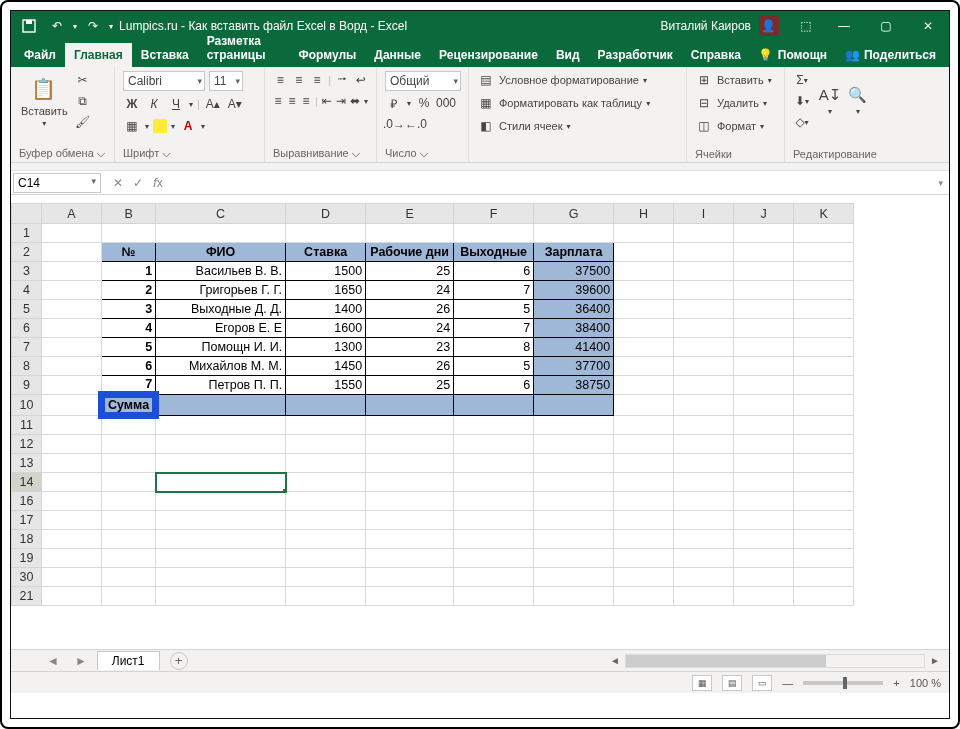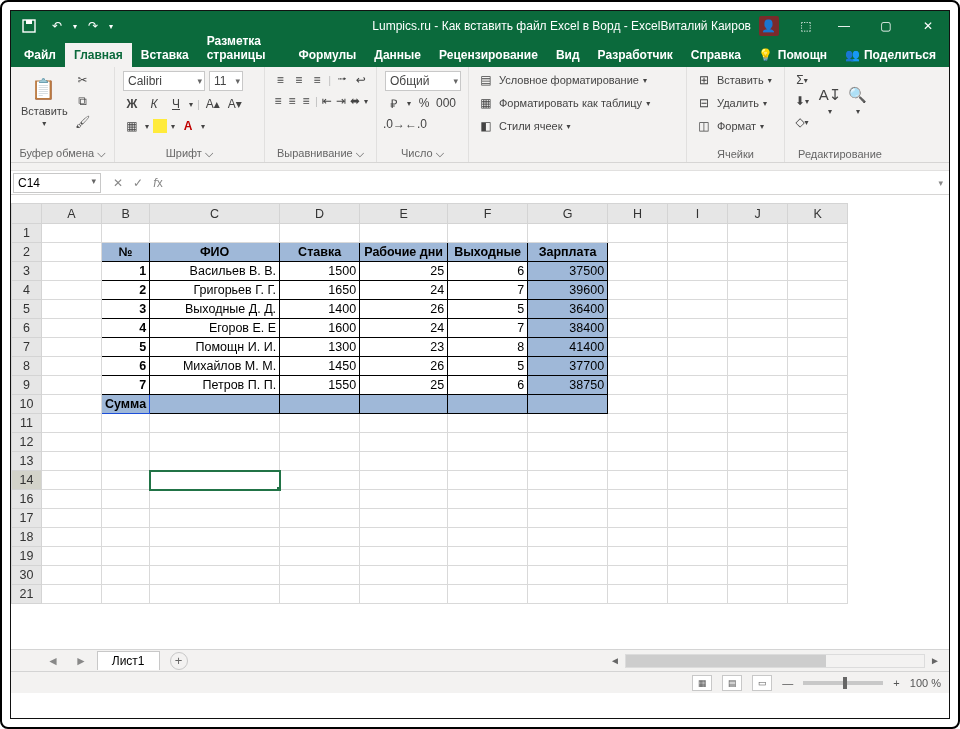--- a/index.html
+++ b/index.html
@@ -3,37 +3,37 @@
 <meta charset="utf-8">
 <style>
   * { box-sizing: border-box; margin: 0; padding: 0; font-family: "Segoe UI", Arial, sans-serif; }
   body { background: #fff; width: 960px; height: 729px; overflow: hidden; border: 2px solid #000; border-radius: 8px; position: relative; }
   .outer { position: absolute; inset: 8px; border: 1px solid #111; }
 
   
   .titlebar { background: #0b6a3c; height: 30px; display: flex; align-items: center; color: #fff; font-size: 12px; }
   .qat { display: flex; gap: 4px; padding: 0 6px; align-items: center; }
   .qat .iconbtn { width: 24px; height: 22px; display: flex; align-items: center; justify-content: center; color: #fff; }
-  .title-text { flex: 1; text-align: right; }
+  .title-text { flex: 1; text-align: left; }
   .tblock { margin-left: auto; display: flex; align-items: center; gap: 8px; padding-right: 10px;}
   .avatar { width: 20px; height: 20px; background: #7a2b2b; border-radius: 2px; display:flex; align-items:center; justify-content:center; font-size:12px; }
   .winctl { display:flex; }
   .winctl div { width: 42px; height:30px; display:flex; align-items:center; justify-content:center; color:#fff; font-size:12px; }
 
   
   .ribbon-tabs { background:#0b6a3c; height:26px; display:flex; align-items:flex-end; padding:0 4px; font-size:12px; color:#fff; }
   .ribbon-tabs .tab { padding:5px 9px; cursor:pointer;font-weight:bold; }
   .ribbon-tabs .tab.active { background:#f3f2f1; color:#0b6a3c; }
   .ribbon-tabs .right { margin-left:auto; display:flex; }
   .ribbon-tabs .right .tab { display:flex; align-items:center; gap:4px; }
 
   
   .ribbon { background:#f3f2f1; border-bottom:1px solid #d6d5d4; height:96px; display:flex; font-size:11px; color:#444; }
   .group { border-right:1px solid #e1e0df; padding:4px 8px 2px 8px; display:flex; flex-direction:column; justify-content:space-between; }
-  .group-label { text-align:center; color:#666; font-size:11px; padding-top:2px; }
+  .group-label { text-align:left; color:#666; font-size:11px; padding-top:2px; }
   .row { display:flex; align-items:center; gap:4px; }
   .combo { border:1px solid #c8c8c8; background:#fff; height:20px; display:flex; align-items:center; padding:0 14px 0 4px; font-size:12px; position:relative; }
   .combo::after { content:"▾"; position:absolute; right:2px; font-size:9px; color:#666; }
   .iconsq { width:18px; height:18px; display:flex; align-items:center; justify-content:center; font-size:12px; color:#444; }
   .bigbtn { display:flex; flex-direction:column; align-items:center; font-size:11px; gap:2px; padding:2px;}
   .bigicon { width:28px; height:28px; display:flex; align-items:center; justify-content:center; font-size:20px; }
   .stack { display:flex; flex-direction:column; gap:3px; }
 
   
   .fbar { height:24px; display:flex; align-items:center; border-bottom:1px solid #d6d5d4; font-size:12px; background:#fff; }
@@ -48,21 +48,21 @@
   table.sheet { border-collapse:collapse; table-layout:fixed; font-size:12.5px; color:#000; }
   .colh th { background:#e6e6e6; border:1px solid #d4d4d4; height:20px; font-weight:normal; color:#333; text-align:center; }
   .rowh { background:#e6e6e6; border:1px solid #d4d4d4; width:30px; text-align:center; color:#333; font-weight:normal; }
   .rowh.sel { background:#d3d3ca; }
   td.c { border:1px solid #d9d9d9; height:19px; padding:0 3px; text-align:right; white-space:nowrap; overflow:hidden; }
   td.c.hdr { background:#9fb8d8; border:1px solid #000; font-weight:bold; text-align:center; }
   td.c.num { border:1px solid #000; font-weight:bold; }
   td.c.name { border:1px solid #000; }
   td.c.val { border:1px solid #000; }
   td.c.sal { background:#9fb8d8; border:1px solid #000; }
-  td.c.sum { background:#9fb8d8; border:1px solid #1d4ed8; font-weight:bold; text-align:left; }
+  td.c.sum { background:#9fb8d8; border:7px solid #1d4ed8; font-weight:bold; text-align:left; }
   td.c.sume { background:#9fb8d8; border:1px solid #000; }
   .selcell { outline:2px solid #217346; outline-offset:-1px; position:relative; }
   .selcell::after { content:""; position:absolute; right:-3px; bottom:-3px; width:5px; height:5px; background:#217346; }
   .corner { background:#e6e6e6; border:1px solid #d4d4d4; }
 
   
   .sheet-tabs { height:22px; border-top:1px solid #d4d4d4; background:#f3f2f1; display:flex; align-items:center; font-size:12px; padding-left:30px; gap:4px; }
   .nav-ar { color:#888; padding:0 6px; }
   .stab { background:#fff; border:1px solid #c8c8c8; border-bottom:none; padding:2px 14px; }
   .addtab { width:18px; height:18px; border:1px solid #c8c8c8; border-radius:50%; display:flex; align-items:center; justify-content:center; color:#666; font-size:13px; margin-left:6px;}

